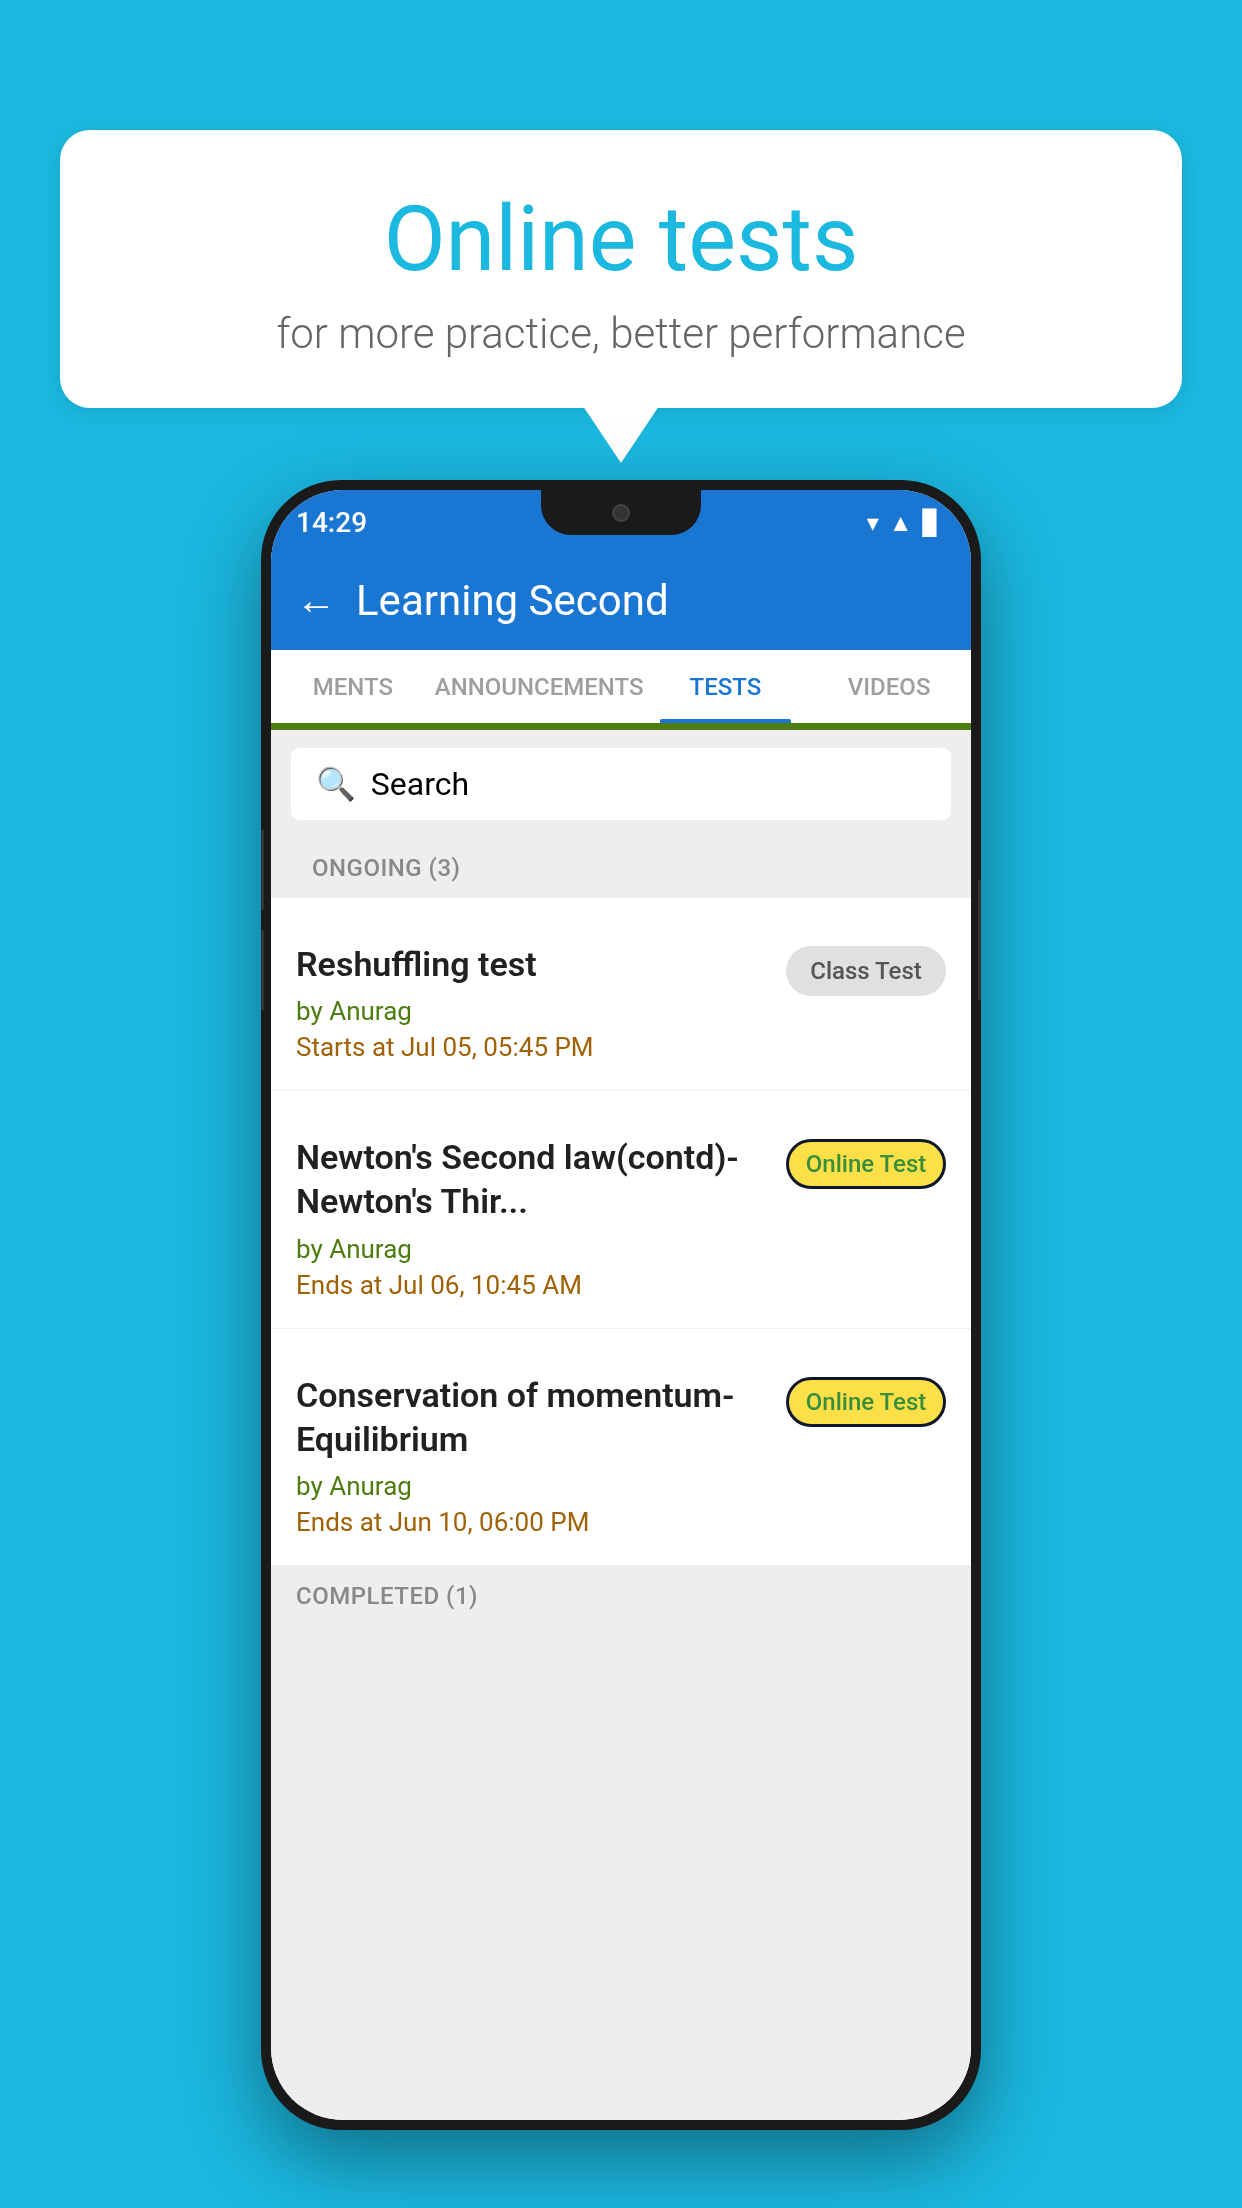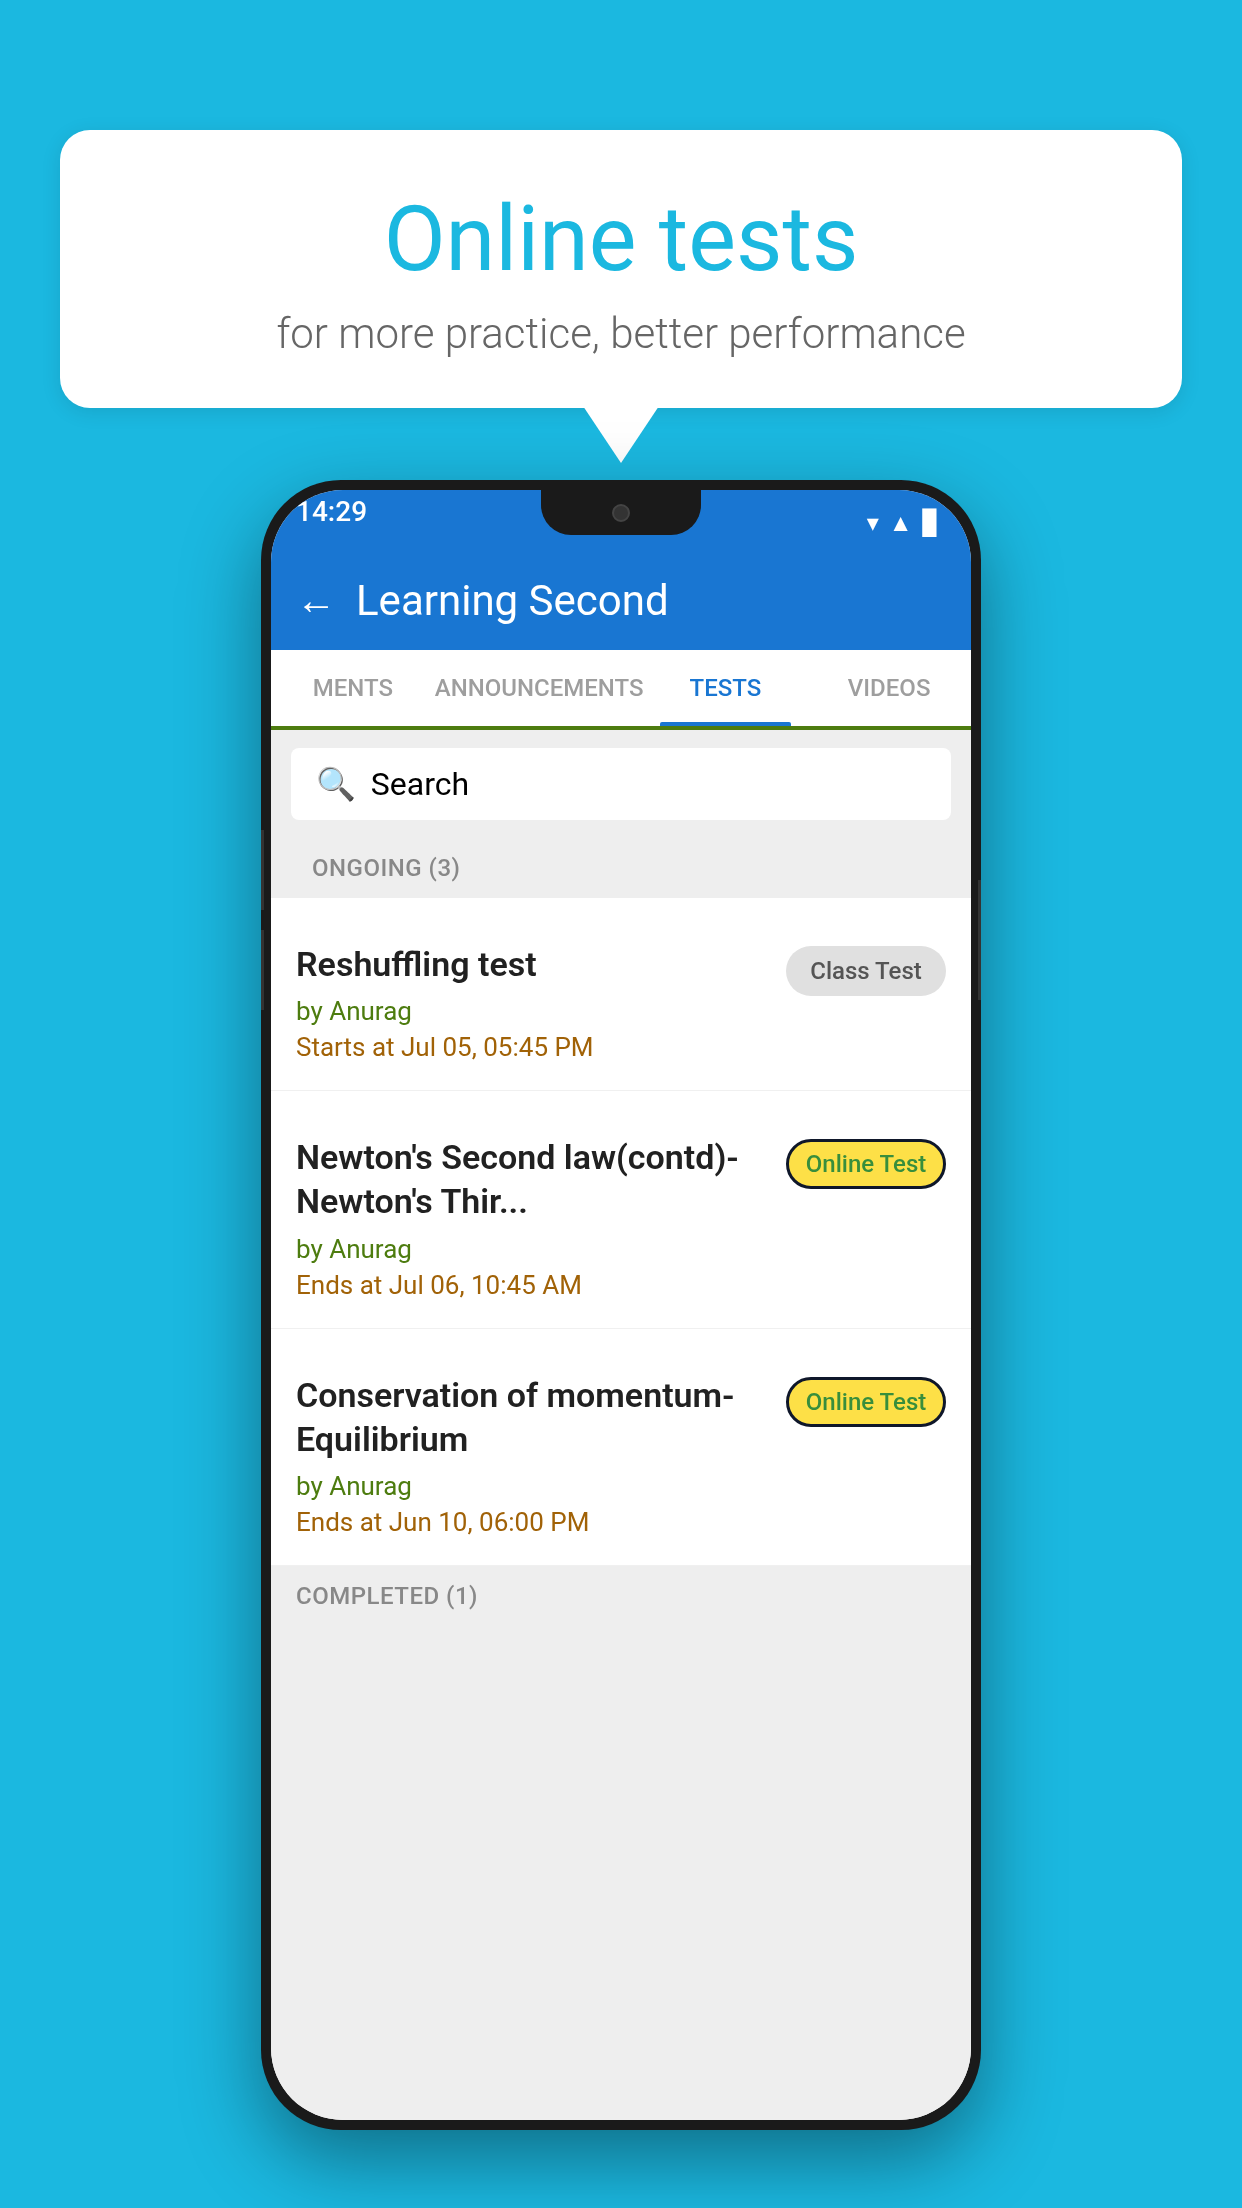--- a/index.html
+++ b/index.html
@@ -116,20 +116,21 @@
       background: #333;
       border-radius: 50%;
       border: 2px solid #444;
     }
 
     
     .status-bar {
       height: 60px;
       background: #1976D2;
       display: flex;
+      align-items: center;
       justify-content: space-between;
       padding: 0 30px 0 25px;
       padding-top: 5px;
     }
 
     .status-time {
       color: white;
       font-size: 28px;
       font-weight: 500;
     }
@@ -164,21 +165,21 @@
     .app-title {
       color: white;
       font-size: 42px;
       font-weight: 400;
     }
 
     
     .tabs-bar {
       background: white;
       display: flex;
-      border-bottom: 4px solid #4d7c0f;
+      border-bottom: 7px solid #4d7c0f;
       height: 80px;
     }
 
     .tab-item {
       flex: 1;
       display: flex;
       align-items: center;
       justify-content: center;
       font-size: 24px;
       font-weight: 500;

